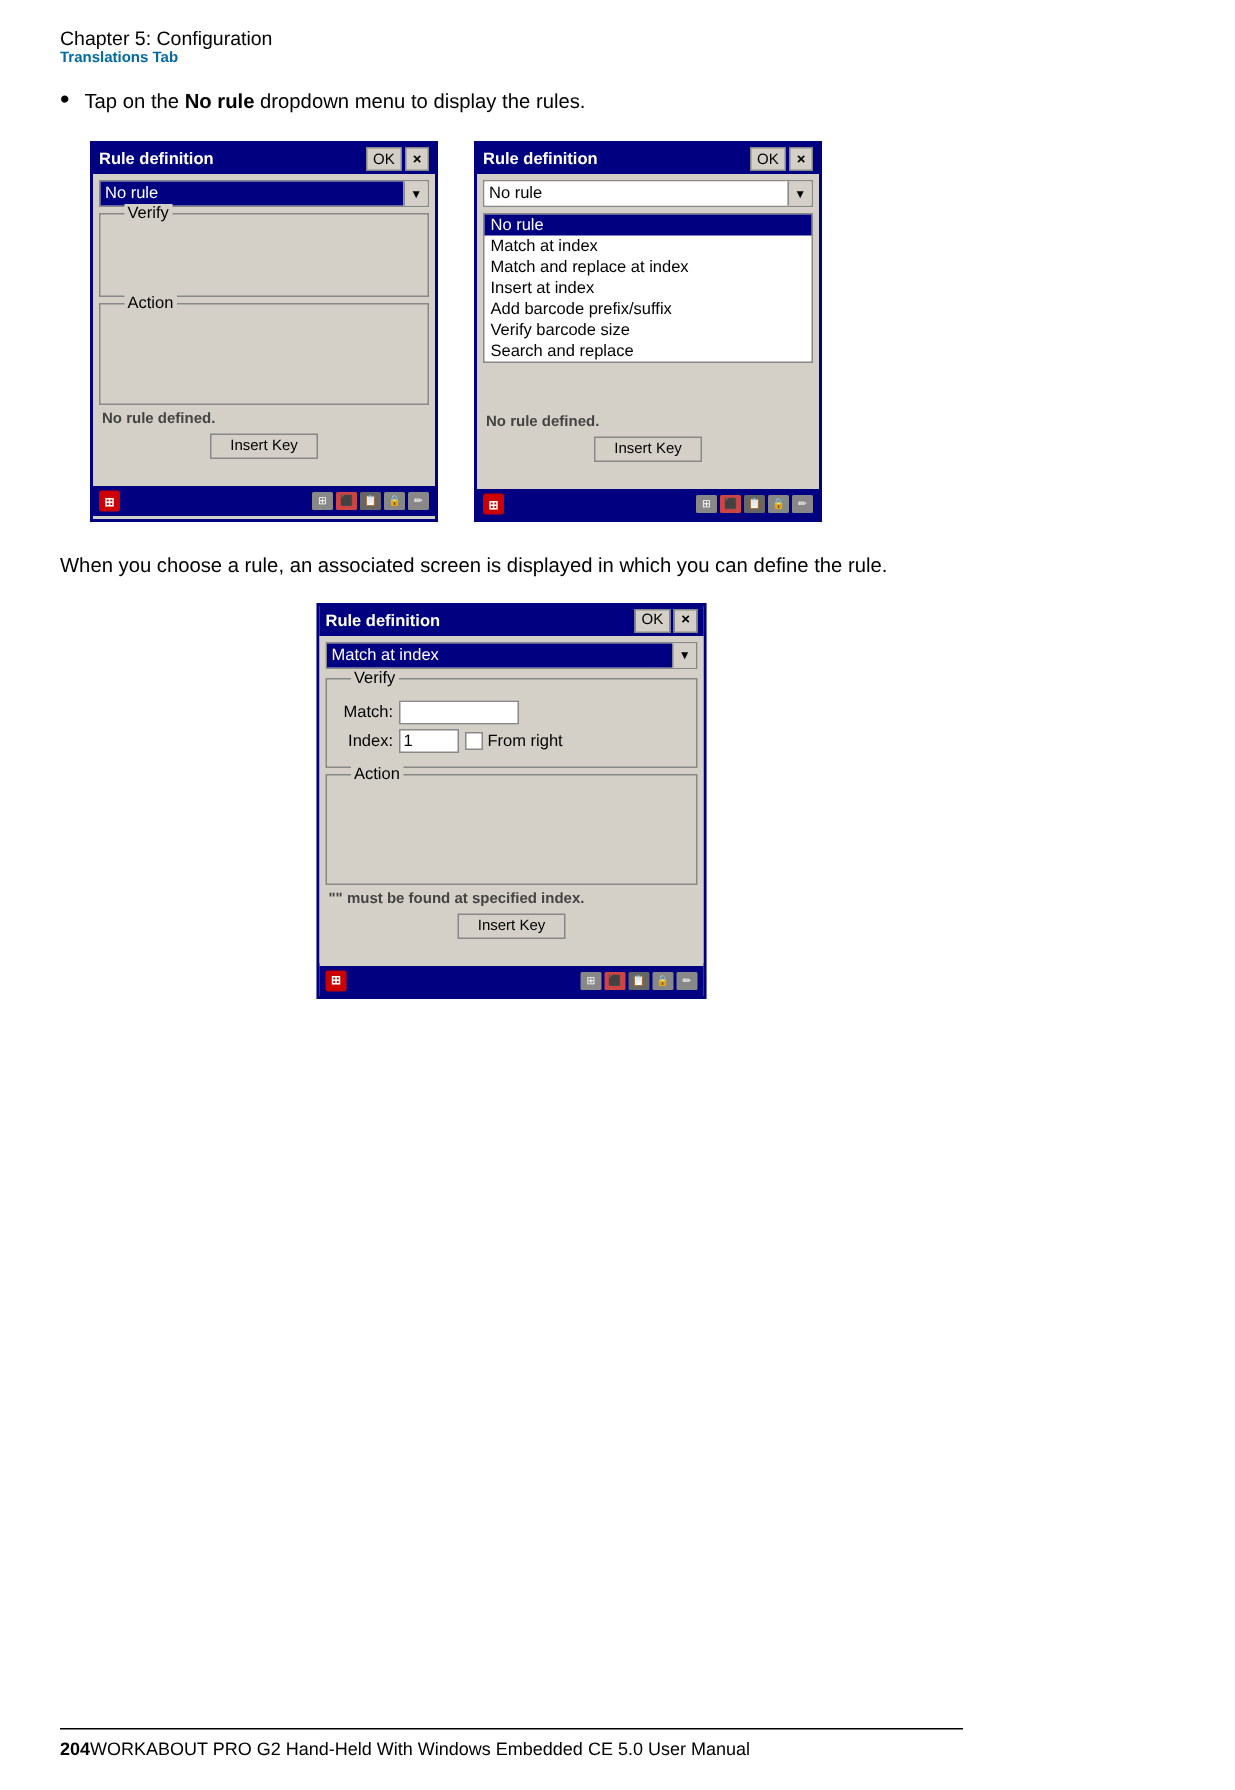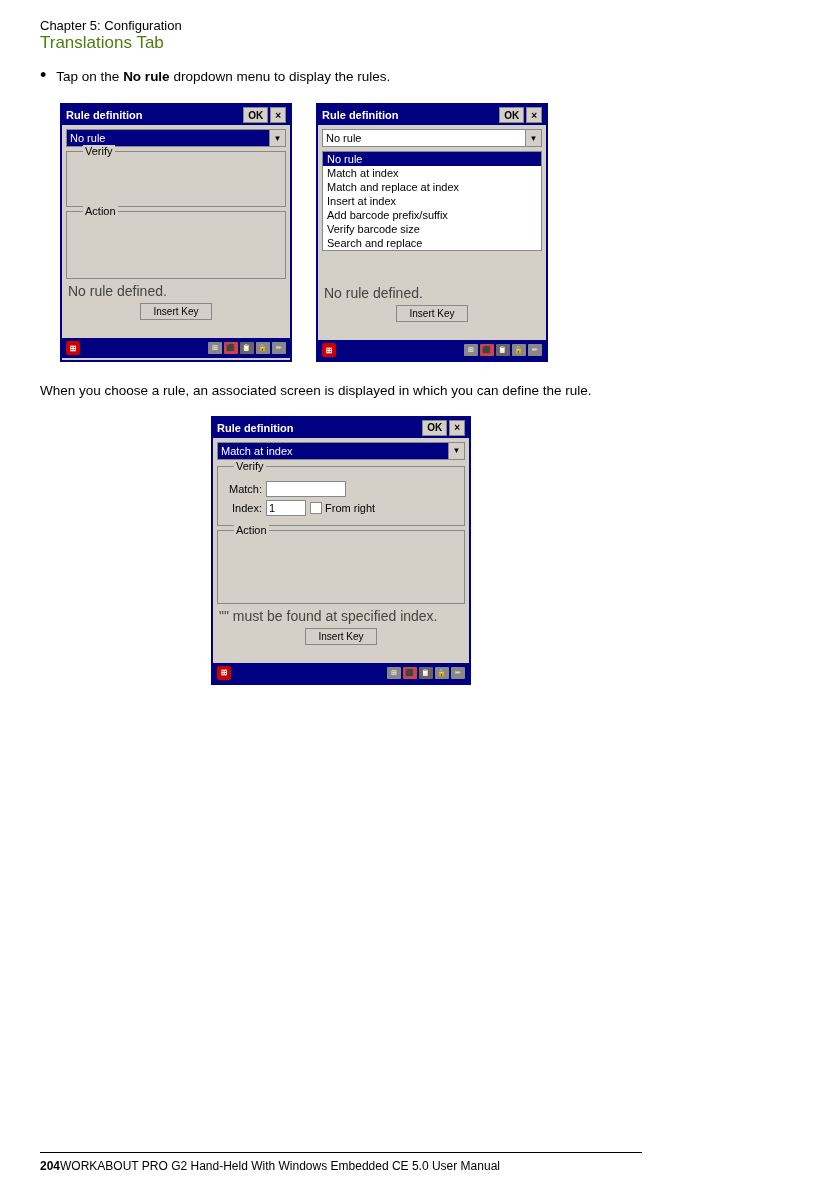--- a/index.html
+++ b/index.html
@@ -14,23 +14,23 @@
 
     .chapter-header {
       margin-bottom: 2px;
     }
     .chapter-title {
       font-size: 13px;
       font-weight: normal;
       color: #000;
     }
     .chapter-subtitle {
-      font-size: 17px;
-      font-weight: normal;
-      color: #4d7c0f;
+      font-size: 10px;
+      font-weight: bold;
+      color: #0369a1;
     }
 
     .content-area {
       margin-top: 14px;
     }
 
     .bullet-item {
       display: flex;
       align-items: flex-start;
       margin-bottom: 16px;
@@ -84,21 +84,21 @@
       gap: 2px;
     }
     .ce-ok-btn {
       background: #d4d0c8;
       color: #000;
       border: 1px solid #888;
       font-size: 10px;
       padding: 0 4px;
       height: 16px;
       cursor: pointer;
-      font-weight: bold;
+      font-weight: normal;
     }
     .ce-close-btn {
       background: #d4d0c8;
       color: #000;
       border: 1px solid #888;
       font-size: 10px;
       padding: 0 4px;
       height: 16px;
       cursor: pointer;
       font-weight: bold;
@@ -152,24 +152,25 @@
       background: #d4d0c8;
       padding: 0 2px;
       font-size: 11px;
     }
     .ce-group-content {
       min-height: 36px;
       background: #d4d0c8;
     }
 
     .ce-status-text {
-      font-size: 14px;
+      font-size: 10px;
       color: #444;
       margin: 2px 0 4px 0;
       padding-left: 2px;
+      font-weight: bold;
     }
 
     .ce-insert-key-btn {
       display: block;
       margin: 4px auto 14px auto;
       padding: 2px 12px;
       font-size: 10px;
       background: #d4d0c8;
       border: 1px solid #888;
       cursor: pointer;

